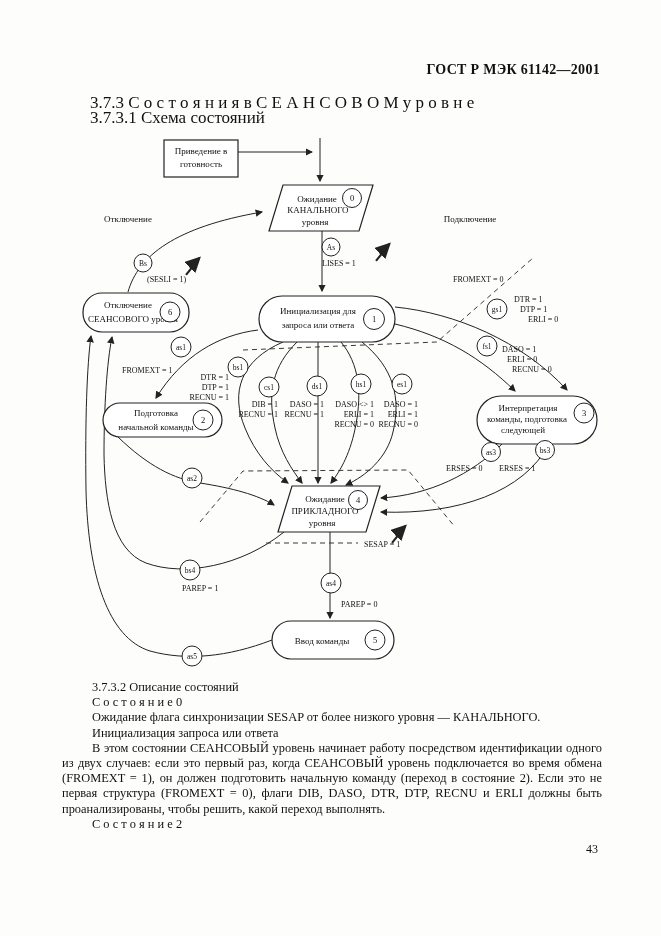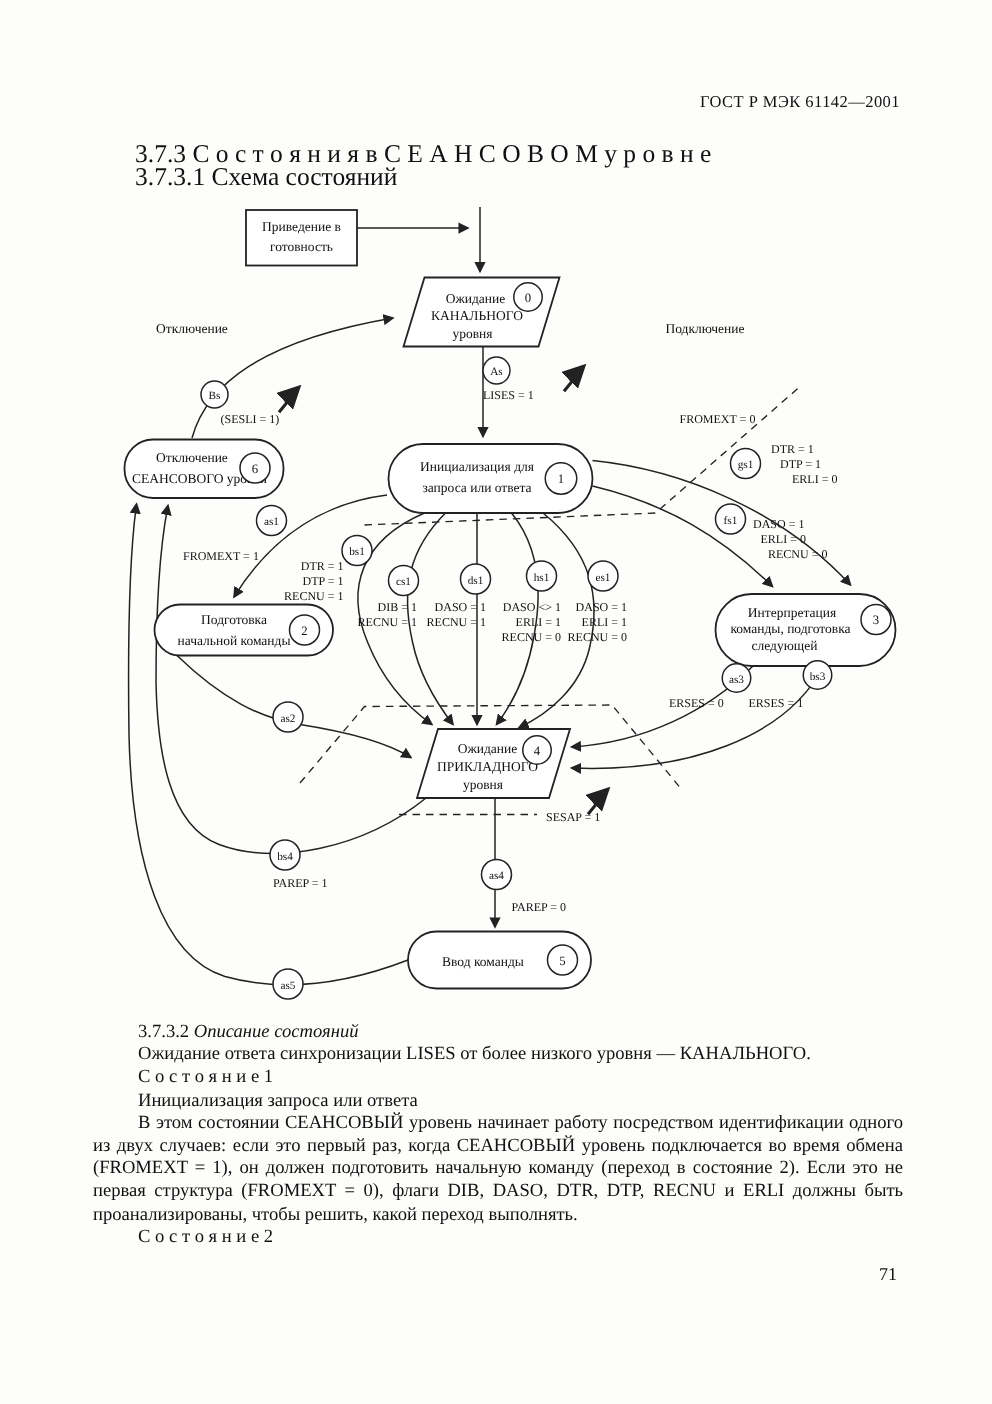--- a/index.html
+++ b/index.html
@@ -1,26 +1,26 @@
 <!DOCTYPE html>
 <html><head>
 <meta charset="utf-8">
 <style>
   html,body{margin:0;padding:0}
   body{width:661px;height:936px;background:#fdfdfb;position:relative;
        font-family:"Liberation Serif",serif;color:#111;overflow:hidden}
   .header{position:absolute;top:62px;left:0;right:61px;text-align:right;
-          font-weight:normal;font-size:11px;letter-spacing:.3px}
+          font-weight:bold;font-size:14px;letter-spacing:.3px}
   .sechead{position:absolute;left:90px;top:95px;font-size:17px;line-height:15px}
   .sechead .it{}
   svg.diagram{position:absolute;left:0;top:130px}
   .desc{position:absolute;left:62px;top:680px;width:540px;font-size:12.4px;line-height:15.2px}
   .desc .ind{text-indent:30px}
   .desc .para{text-indent:30px;text-align:justify}
-  .desc .it{font-style:italic}
+  .desc .it{}
   .pagenum{position:absolute;left:0;right:63px;top:842px;text-align:right;font-size:12px}
 
   
   .ln{fill:none;stroke:#222;stroke-width:1}
   .dash{fill:none;stroke:#222;stroke-width:.9;stroke-dasharray:5 4}
   .box{fill:#fff;stroke:#222;stroke-width:1.2}
   .tcirc{fill:#fff;stroke:#222;stroke-width:1}
   svg text{font-family:"Liberation Serif",serif;fill:#111}
   .nt{font-size:9px;text-anchor:middle}
   .num{font-size:8.5px;text-anchor:middle}
@@ -212,20 +212,20 @@
     <text class="cond" x="446" y="471">ERSES = 0</text>
     <text class="cond" x="499" y="471">ERSES = 1</text>
     <text class="cond" x="364" y="547">SESAP = 1</text>
     <text class="cond" x="182" y="591">PAREP = 1</text>
     <text class="cond" x="341" y="607">PAREP = 0</text>
   </g>
 </svg>
 
 <div class="desc">
   <div class="ind"><span>3.7.3.2</span> <span class="it">Описание состояний</span></div>
-  <div class="ind">Ожидание ответа синхронизации LISES от более низкого уровня — КАНАЛЬНОГО.</div>
-  <div class="ind">С о с т о я н и е  1</div>
+  <div class="ind">С о с т о я н и е  0</div>
+  <div class="ind">Ожидание флага синхронизации SESAP от более низкого уровня — КАНАЛЬНОГО.</div>
   <div class="ind">Инициализация запроса или ответа</div>
   <div class="para">В этом состоянии СЕАНСОВЫЙ уровень начинает работу посредством идентификации одного из двух случаев: если это первый раз, когда СЕАНСОВЫЙ уровень подключается во время обмена (FROMEXT = 1), он должен подготовить начальную команду (переход в состояние 2). Если это не первая структура (FROMEXT = 0), флаги DIB, DASO, DTR, DTP, RECNU и ERLI должны быть проанализированы, чтобы решить, какой переход выполнять.</div>
   <div class="ind">С о с т о я н и е  2</div>
 </div>
 
-<div class="pagenum">71</div>
+<div class="pagenum">43</div>
 
 </body></html>

